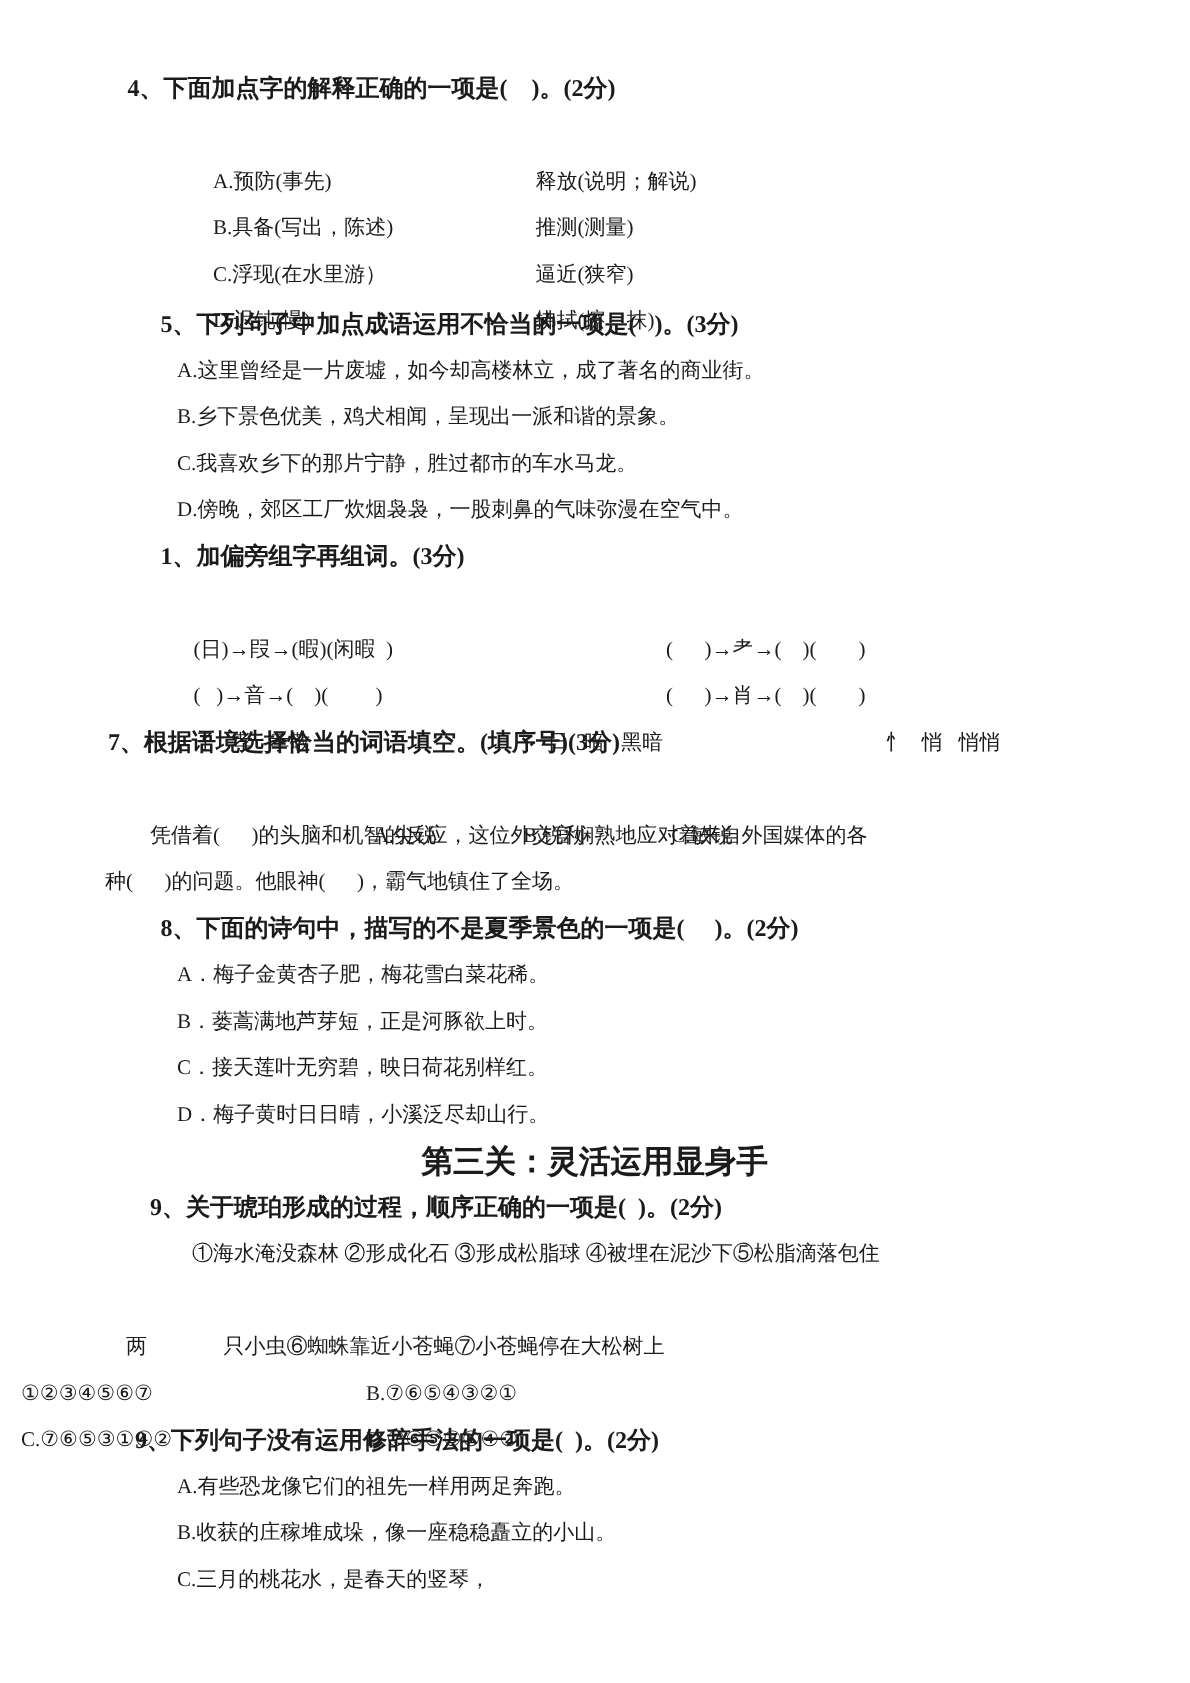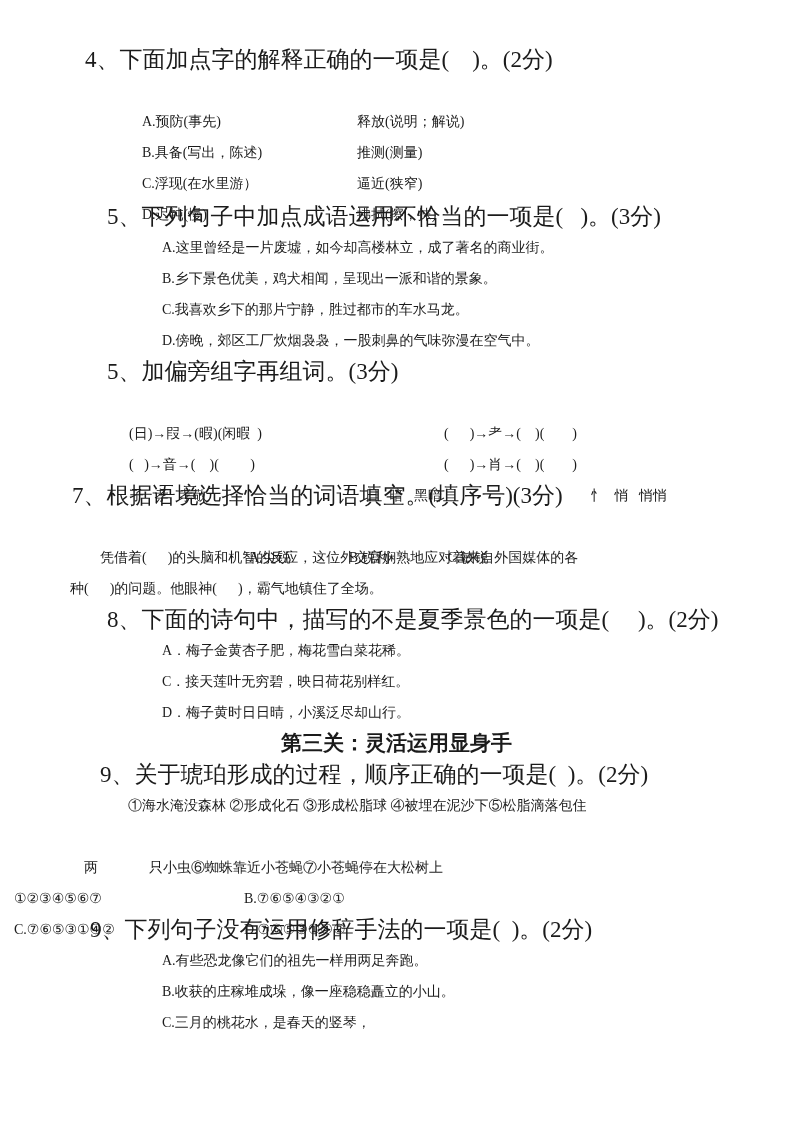--- a/index.html
+++ b/index.html
@@ -14,29 +14,29 @@
     padding-top:44px;
   }
   .line{
     height:31px;
     line-height:31px;
     font-size:14px;
     white-space:pre;
     box-sizing:border-box;
   }
   .title{
-    font-weight:400;
-    font-size:23px;
+    font-weight:700;
+    font-size:16px;
   }
   .ind-85{padding-left:85px;}
   .ind-95{padding-left:95px;margin-left:12px;}
   .ind-72{padding-left:72px;}
   .ind-100{padding-left:100px;}
   .ind-90{padding-left:90px;}
-  .ind-118{padding-left:118px;margin-left:44px;}
+  .ind-118{padding-left:118px;}
   .ind-128{padding-left:128px;}
   .ind-115{padding-left:115px;}
   .ind-145{padding-left:116px;}
   .ind-235{padding-left:235px;}
   .ind-108{}
   .ind-70{padding-left:70px;}
   .col-left-215{display:inline-block;width:215px;}
   .col-left-315{display:inline-block;width:315px;}
   .col-left-230{display:inline-block;width:230px;}
   .hint-seg-1{display:inline-block;width:235px;}
@@ -69,40 +69,41 @@
   <div class="line ind-128">
     <span class="col-left-215">D.迟钝(慢)</span><span>拂拭(擦，抹)</span>
   </div>
 
   <div class="line title ind-95" style="margin-top:2px;">5、下列句子中加点成语运用不恰当的一项是(   )。(3分)</div>
   <div class="line ind-118">A.这里曾经是一片废墟，如今却高楼林立，成了著名的商业街。</div>
   <div class="line ind-118">B.乡下景色优美，鸡犬相闻，呈现出一派和谐的景象。</div>
   <div class="line ind-118">C.我喜欢乡下的那片宁静，胜过都市的车水马龙。</div>
   <div class="line ind-118">D.傍晚，郊区工厂炊烟袅袅，一股刺鼻的气味弥漫在空气中。</div>
 
-  <div class="line title ind-95">5、加偏旁组字再组词。(3分)</div>
+  <div class="line title ind-95">1、加偏旁组字再组词。(3分)</div>
   <div class="line ind-115">
     <span class="col-left-315">(日)→叚→(暇)(闲暇  )</span><span>(      )→耂→(    )(        )</span>
   </div>
   <div class="line ind-115">
     <span class="col-left-315">(   )→音→(    )(         )</span><span>(      )→肖→(    )(        )</span>
   </div>
   <div class="line ind-145">
     <span class="hint-seg-1">子   孝   孝敬</span><span class="hint-seg-2">日   暗   黑暗</span><span>忄   悄   悄悄</span>
   </div>
 
   <div class="line title ind-72">7、根据语境选择恰当的词语填空。(填序号)(3分)</div>
   <div class="line ind-235">
     <span class="choice-gap">A.尖锐</span><span class="choice-gap">B.锐利</span><span>C.敏锐</span>
   </div>
   <div class="line ind-100">凭借着(      )的头脑和机智的反应，这位外交官娴熟地应对着来自外国媒体的各</div>
   <div class="line ind-70">种(      )的问题。他眼神(      )，霸气地镇住了全场。</div>
 
   <div class="line title ind-95">8、下面的诗句中，描写的不是夏季景色的一项是(     )。(2分)</div>
   <div class="line ind-118">A．梅子金黄杏子肥，梅花雪白菜花稀。</div>
+  <div class="line ind-118">B．蒌蒿满地芦芽短，正是河豚欲上时。</div>
   <div class="line ind-118">C．接天莲叶无穷碧，映日荷花别样红。</div>
   <div class="line ind-118">D．梅子黄时日日晴，小溪泛尽却山行。</div>
 
   <div class="section-header">第三关：灵活运用显身手</div>
 
   <div class="line title ind-100">9、关于琥珀形成的过程，顺序正确的一项是(  )。(2分)</div>
   <div class="line ind-128">①海水淹没森林 ②形成化石 ③形成松脂球 ④被埋在泥沙下⑤松脂滴落包住</div>
   <div class="line ind-70">
     <span class="margin-word">两</span><span>只小虫⑥蜘蛛靠近小苍蝇⑦小苍蝇停在大松树上</span>
   </div>

